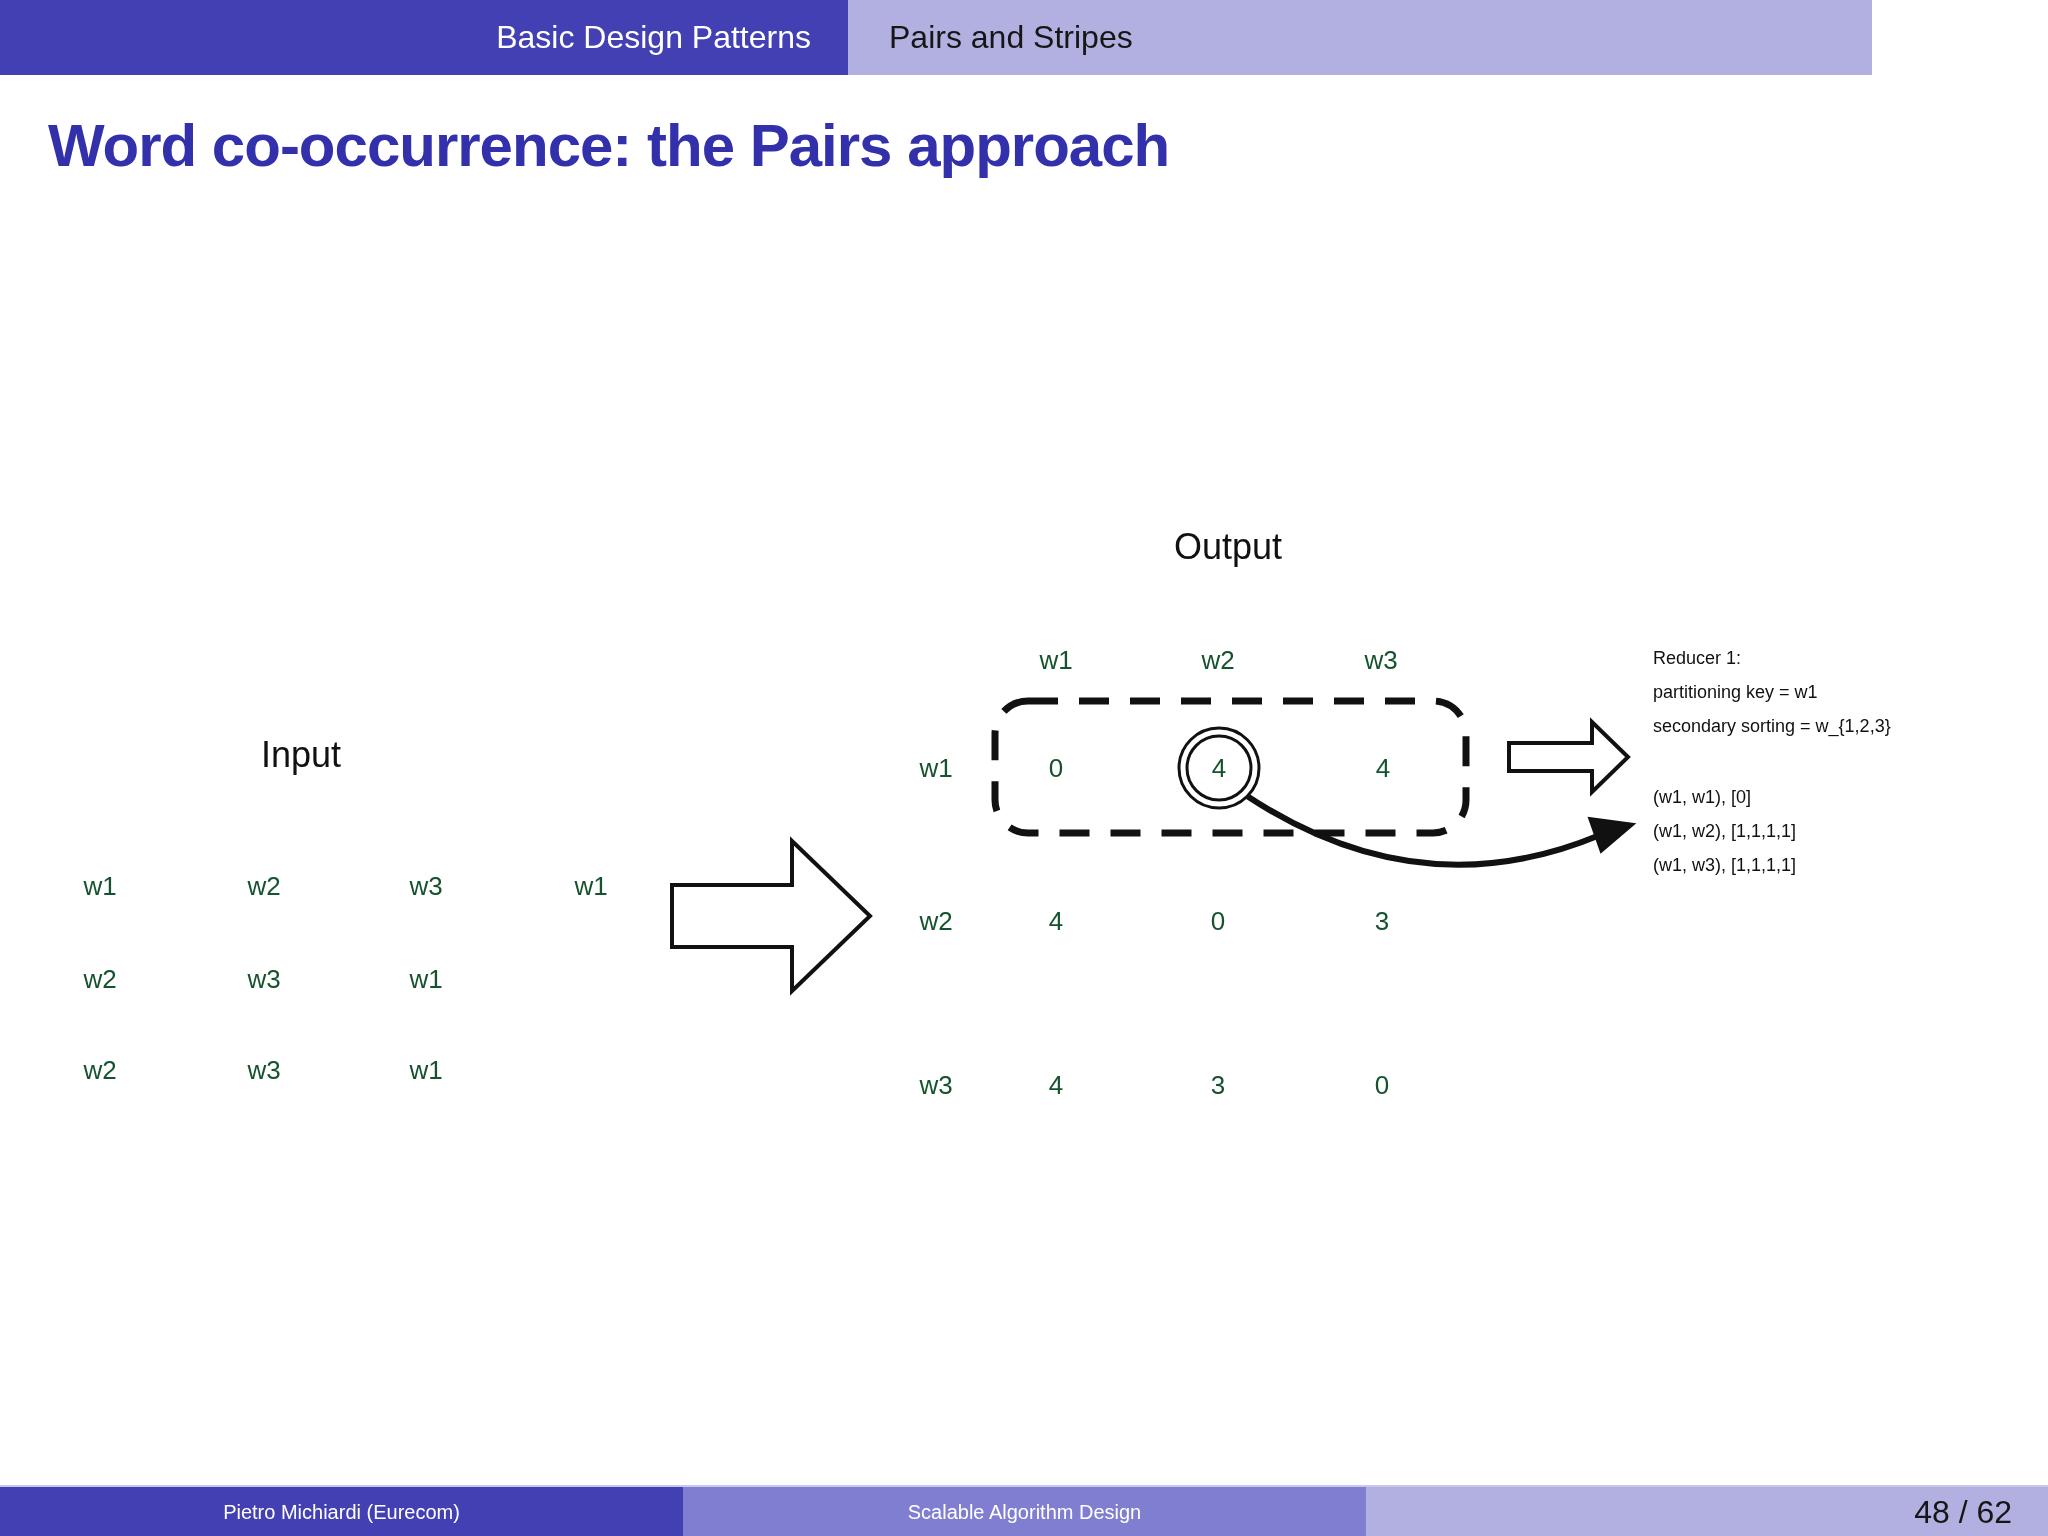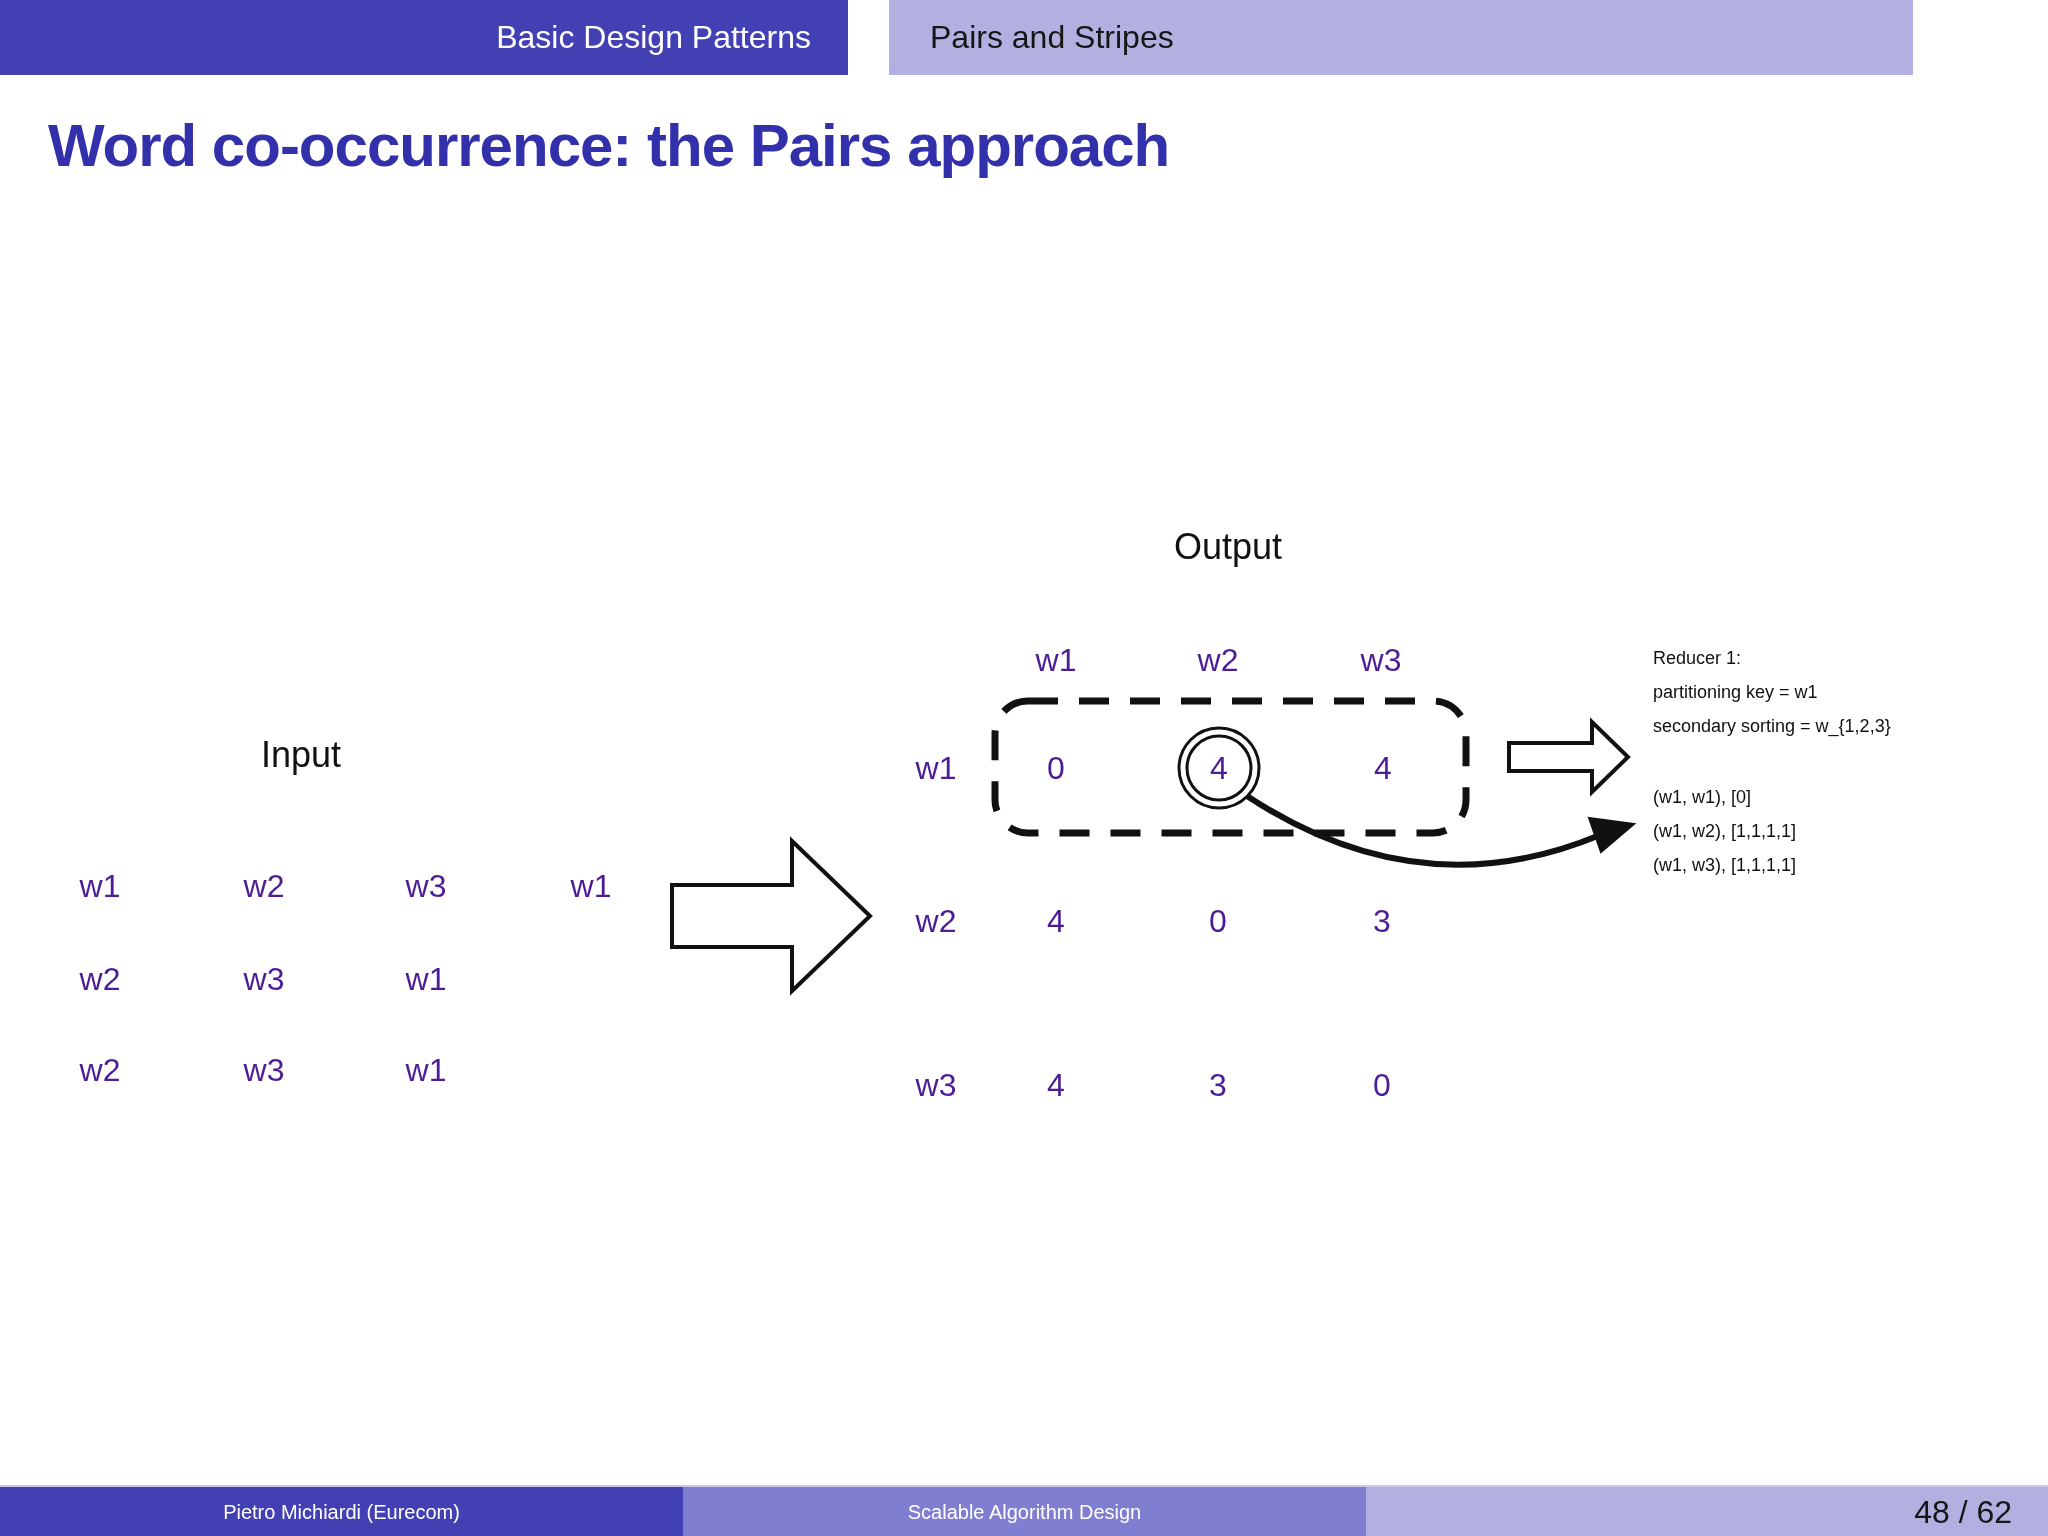--- a/index.html
+++ b/index.html
@@ -9,31 +9,31 @@
     background:#ffffff;
     font-family:"Liberation Sans", sans-serif;
     overflow:hidden;
     color:#1a1a1a;
   }
   
   #headbar{position:absolute;left:0;top:0;width:2048px;height:75px;display:flex;}
   #headbar .seg{height:75px;display:flex;align-items:center;box-sizing:border-box;}
   #head-left{width:848px;background:var(--dark-purple,#4340b4);justify-content:flex-end;padding-right:37px;}
   #head-left .lbl{color:#ffffff;font-size:32px;}
-  #head-right{width:1024px;background:var(--light-purple,#b1b0e0);justify-content:flex-start;padding-left:41px;margin-left:41px;}
+  #head-right{width:1024px;background:var(--light-purple,#b1b0e0);justify-content:flex-start;padding-left:41px;}
   #head-right .lbl{color:#161616;font-size:32px;}
   
   #page-title{
     position:absolute;left:48px;top:111px;
     font-size:60px;font-weight:bold;letter-spacing:-1px;
     color:var(--title-blue,#3330ac);
   }
   
   .pos{position:absolute;transform:translate(-50%,-50%);white-space:nowrap;}
-  .dword{font-size:32px;color:#4c1d95;}
+  .dword{font-size:26px;color:#14532d;}
   .dlabel{font-size:36px;color:#111111;}
   
   .reducer-block{position:absolute;left:1653px;font-size:18px;line-height:34px;color:#111111;white-space:nowrap;}
   
   #shapes{position:absolute;left:0;top:0;width:2048px;height:1536px;}
   
   #footbar{position:absolute;left:0;top:1485px;width:2048px;height:51px;display:flex;border-top:2px solid #c9c8ec;}
   #footbar .seg{height:51px;display:flex;align-items:center;box-sizing:border-box;}
   #foot-left{width:683px;background:var(--dark-purple,#4340b4);justify-content:center;}
   #foot-mid{width:683px;background:var(--medium-purple,#807ed0);justify-content:center;}

